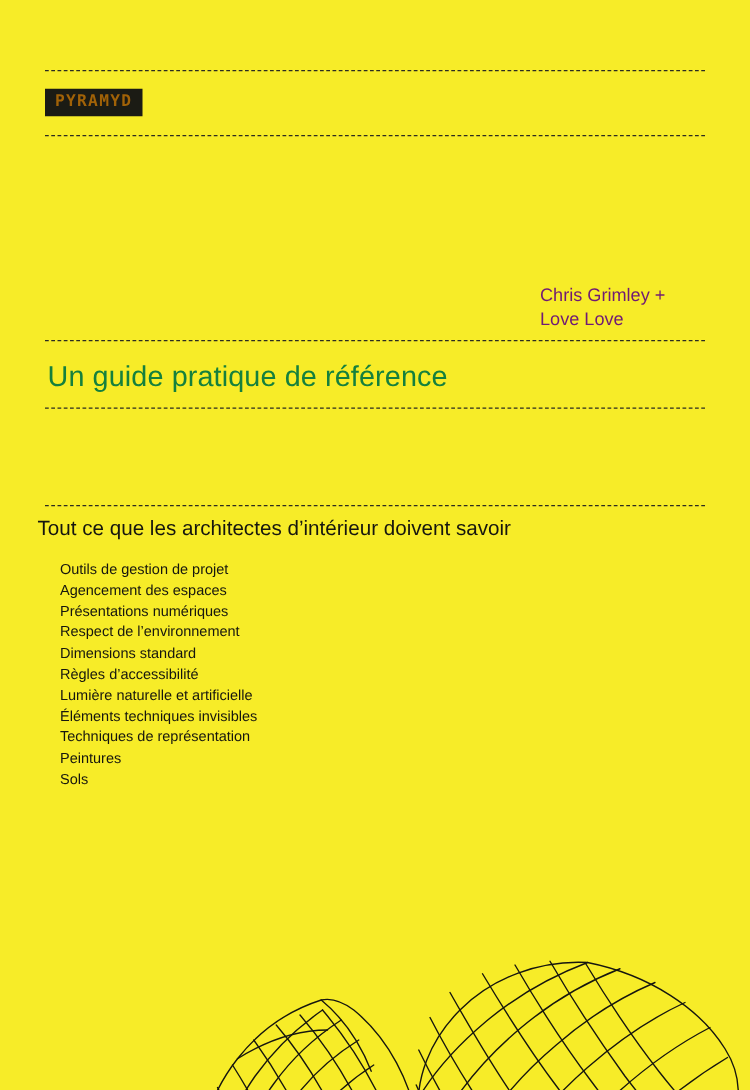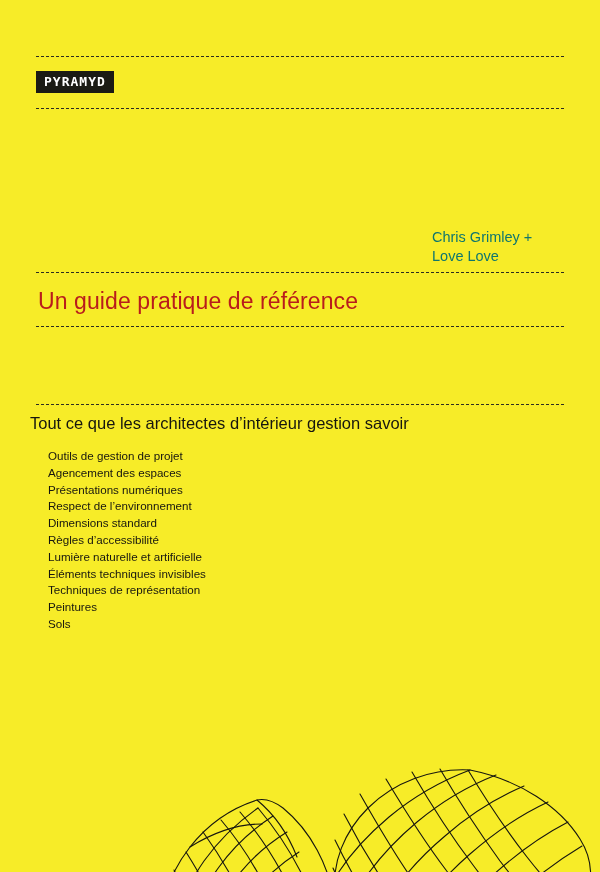--- a/index.html
+++ b/index.html
@@ -23,21 +23,21 @@
     left: 36px;
     right: 36px;
     border-top: 1px dashed #2b2b20;
     height: 0;
   }
   .publisher-badge {
     position: absolute;
     left: 36px;
     top: 71px;
     background: #1b1b14;
-    color: #ffffff;
+    color: #a16207;
     font-family: "DejaVu Sans Mono", monospace;
     font-size: 13px;
     font-weight: 700;
     letter-spacing: 1px;
     padding: 4px 8px 5px 8px;
     line-height: 1;
   }
   .title-block {
     position: absolute;
     left: 34px;
@@ -56,30 +56,30 @@
   .title-line-2 {
     position: relative;
   }
   .authors {
     position: absolute;
     left: 432px;
     top: 228px;
     font-family: "Liberation Sans", sans-serif;
     font-size: 14.5px;
     line-height: 1.28;
-    color: #0f766e;
+    color: #701a75;
     font-weight: 400;
   }
   .subtitle {
     position: absolute;
     left: 38px;
     top: 288px;
     font-family: "Liberation Sans", sans-serif;
     font-size: 23px;
-    color: #b91c1c;
+    color: #15803d;
     letter-spacing: 0.1px;
   }
   .tagline {
     position: absolute;
     left: 30px;
     top: 414px;
     font-family: "Liberation Sans", sans-serif;
     font-size: 16.5px;
     color: #16160f;
   }
@@ -122,21 +122,21 @@
   <div class="publisher-badge">PYRAMYD</div>
 
 
   <div class="authors">
     <div>Chris Grimley +</div>
     <div>Love Love</div>
   </div>
 
   <div class="subtitle">Un guide pratique  de référence</div>
 
-  <div class="tagline">Tout ce que les architectes d’intérieur gestion savoir</div>
+  <div class="tagline">Tout ce que les architectes d’intérieur doivent savoir</div>
 
   <ul class="topic-list">
     <li>Outils de gestion de projet</li>
     <li>Agencement des espaces</li>
     <li>Présentations numériques</li>
     <li>Respect de l’environnement</li>
     <li>Dimensions standard</li>
     <li>Règles d’accessibilité</li>
     <li>Lumière naturelle et artificielle</li>
     <li>Éléments techniques invisibles</li>

